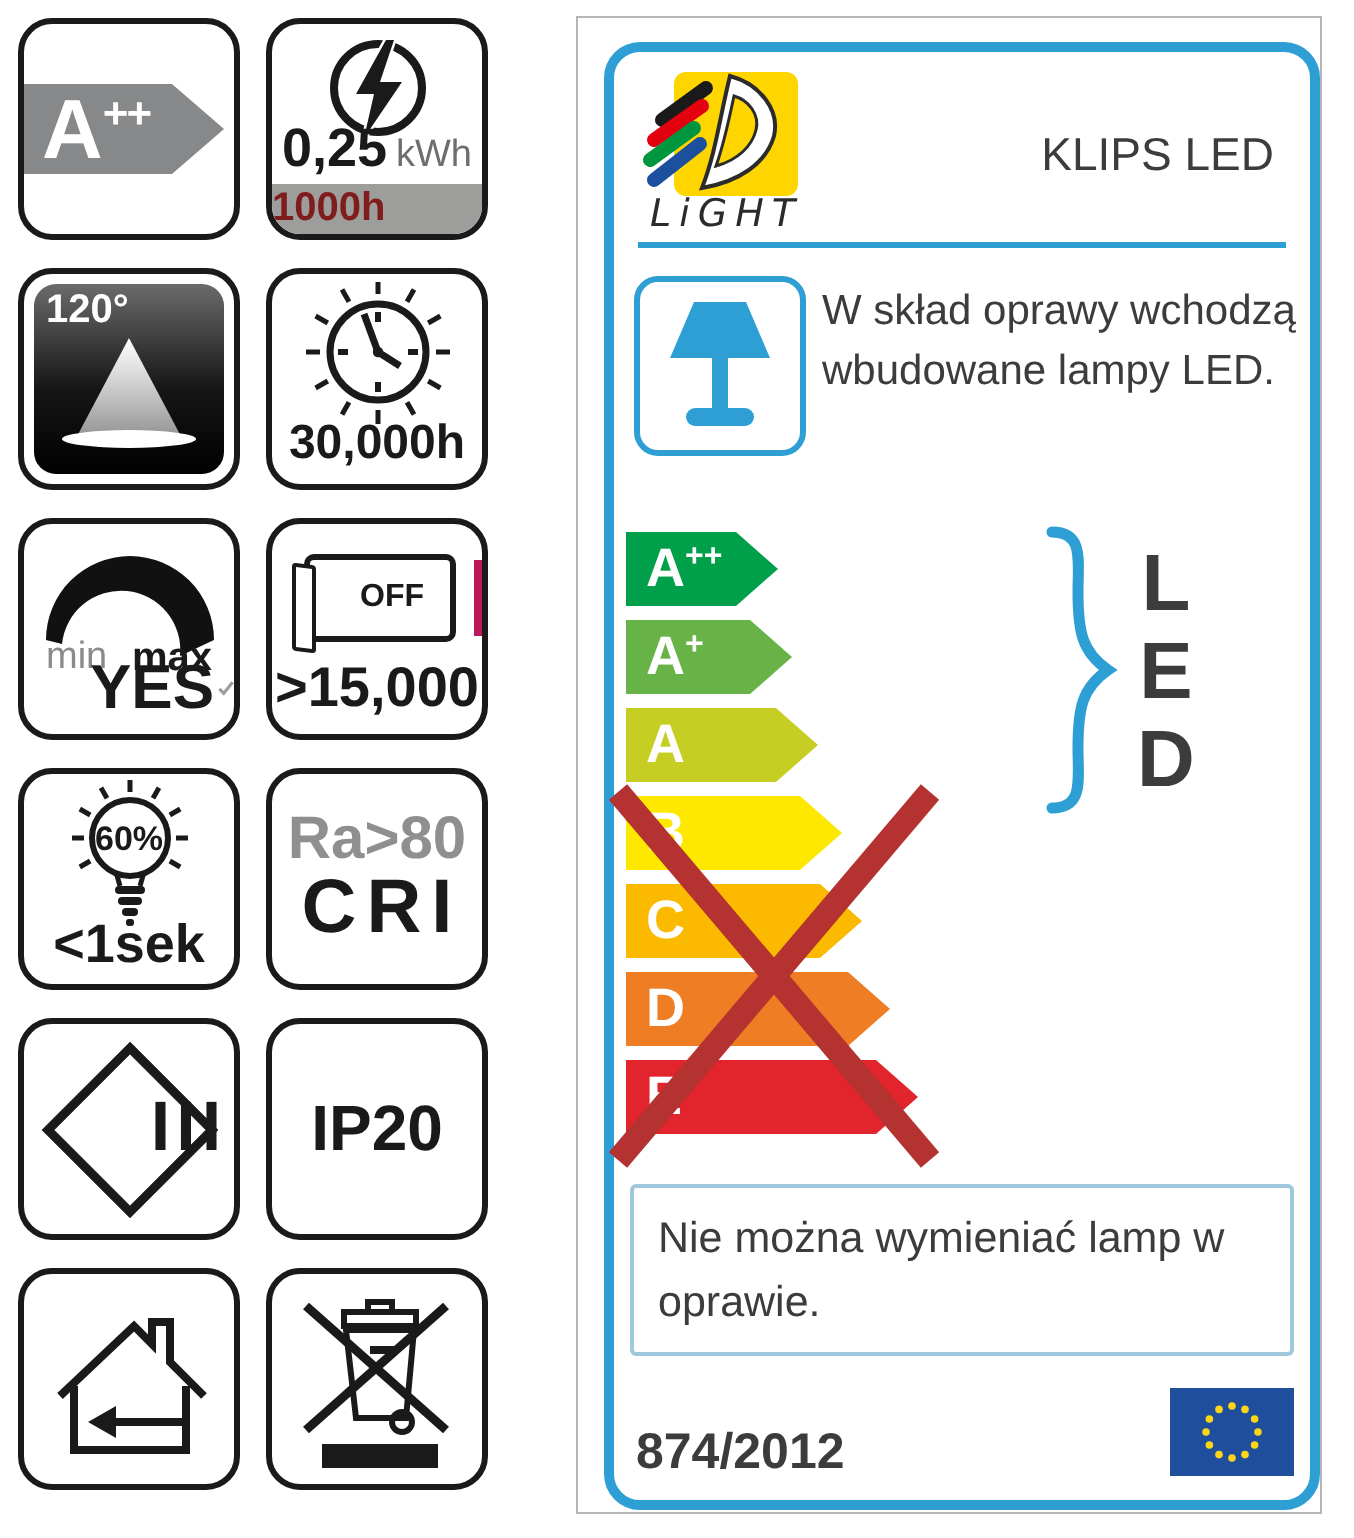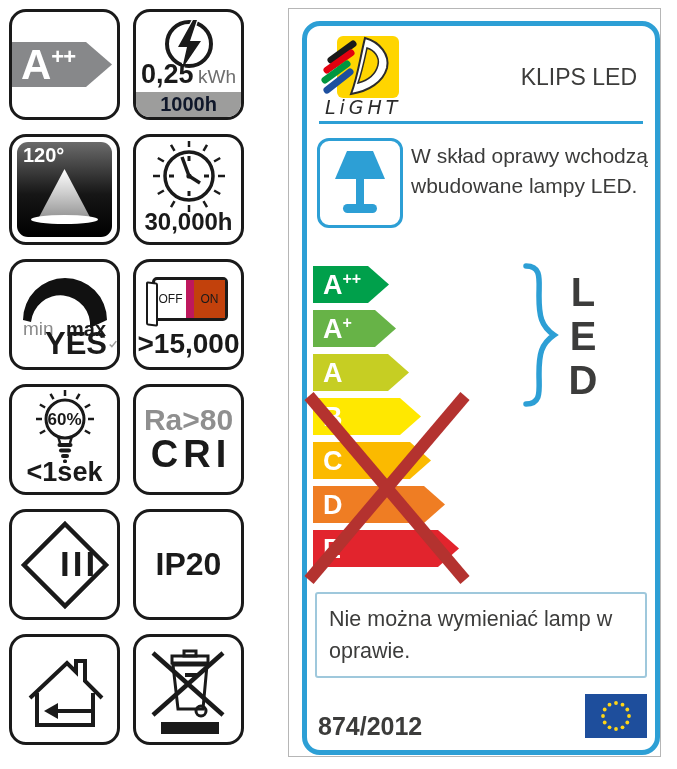--- a/index.html
+++ b/index.html
@@ -19,21 +19,21 @@
     clip-path:polygon(0 0,74% 0,100% 50%,74% 100%,0 100%);}
   .ec-arrow .ltr{color:#fff;font-weight:bold;font-size:42px;padding-left:9px;line-height:1;}
   .ec-arrow sup{font-size:22px;letter-spacing:-1px;}
 
   
   .bolt-svg{position:absolute;left:50%;top:4px;transform:translateX(-50%);}
   .cons-line{position:absolute;left:0;right:0;bottom:27px;text-align:center;white-space:nowrap;}
   .cons-line .v{font-weight:bold;font-size:27px;}
   .cons-line .u{font-size:19px;color:#6e6e6e;}
   .band{position:absolute;left:0;right:0;bottom:0;height:25px;background:var(--band-gray);
-    color:#0f172a;font-weight:bold;font-size:20px;text-align:center;line-height:25px;}
+    color:#7f1d1d;font-weight:bold;font-size:20px;line-height:25px;}
 
   
   .beam-bg{position:absolute;inset:5px;border-radius:11px;
     background:linear-gradient(180deg,#6b6b6b 0%,#161616 55%,#000 100%);}
   .beam-val{position:absolute;left:11px;top:7px;color:#fff;font-weight:bold;font-size:20px;}
   .cone{position:absolute;left:20px;right:20px;top:27px;bottom:16px;
     background:linear-gradient(180deg,#fff 0%,#cfcfcf 45%,#8e8e8e 100%);
     clip-path:polygon(50% 0,100% 100%,0 100%);}
   .pool{position:absolute;left:14px;right:14px;bottom:13px;height:9px;background:#fff;border-radius:50%;}
 
@@ -47,38 +47,38 @@
   .mm-row .mn{position:absolute;left:11px;font-size:19px;color:#8a8a8a;}
   .mm-row .mx{position:absolute;right:11px;font-size:20px;font-weight:bold;}
   .yes-row{position:absolute;left:0;right:0;bottom:5px;display:flex;align-items:center;justify-content:center;gap:2px;margin-left:33px;}
   .yes-row .y{font-weight:bold;font-size:31px;}
 
   
   .rocker{position:absolute;left:16px;right:13px;top:15px;height:38px;border:3px solid #1a1a1a;
     border-radius:5px;display:flex;background:#fff;}
   .rocker::before{content:"";position:absolute;left:-9px;top:2px;height:40px;width:8px;
     background:#fff;border:2px solid #1a1a1a;border-radius:2px;transform:skewY(7deg);}
-  .rocker .half{flex:1;display:flex;align-items:center;justify-content:center;font-weight:normal;font-size:12px;}
+  .rocker .half{flex:1;display:flex;align-items:center;justify-content:center;font-weight:bold;font-size:16px;margin-left:25px;}
   .rocker .on{background:#c2410c;border-left:8px solid #be185d;}
   .sw-val{bottom:7px;font-weight:bold;font-size:28px;}
 
   
   .bulb-svg{position:absolute;left:50%;top:2px;transform:translateX(-50%);}
   .pct{position:absolute;left:0;right:0;top:23px;text-align:center;font-weight:bold;font-size:17px;}
   .sek{bottom:4px;font-weight:bold;font-size:27px;}
 
   
   .cri-wrap{position:absolute;inset:0;display:flex;flex-direction:column;align-items:center;justify-content:center;line-height:1.05;}
   .cri-ra{font-weight:bold;font-size:30px;color:#8f8f8f;text-align:center;}
   .cri-cri{font-weight:bold;font-size:38px;letter-spacing:5px;margin-left:5px;}
 
   
   .dia-svg{position:absolute;left:50%;top:50%;transform:translate(-50%,-50%);}
-  .dia-txt{position:absolute;left:4px;right:0;top:50%;transform:translateY(-52%);
-    text-align:left;font-weight:bold;font-size:35px;letter-spacing:3px;padding-left:44px;}
+  .dia-txt{position:absolute;left:16px;right:0;top:50%;transform:translateY(-52%);
+    text-align:center;font-weight:bold;font-size:35px;letter-spacing:3px;padding-left:44px;}
 
   
   .ip-txt{position:absolute;inset:0;display:flex;align-items:center;justify-content:center;
     font-weight:bold;font-size:32px;}
 
   
   .cent-svg{position:absolute;left:50%;top:50%;transform:translate(-50%,-50%);}
 
   
   .frame{position:absolute;left:288px;top:8px;width:371px;height:747px;border:1px solid #b6b6b6;background:#fff;}

